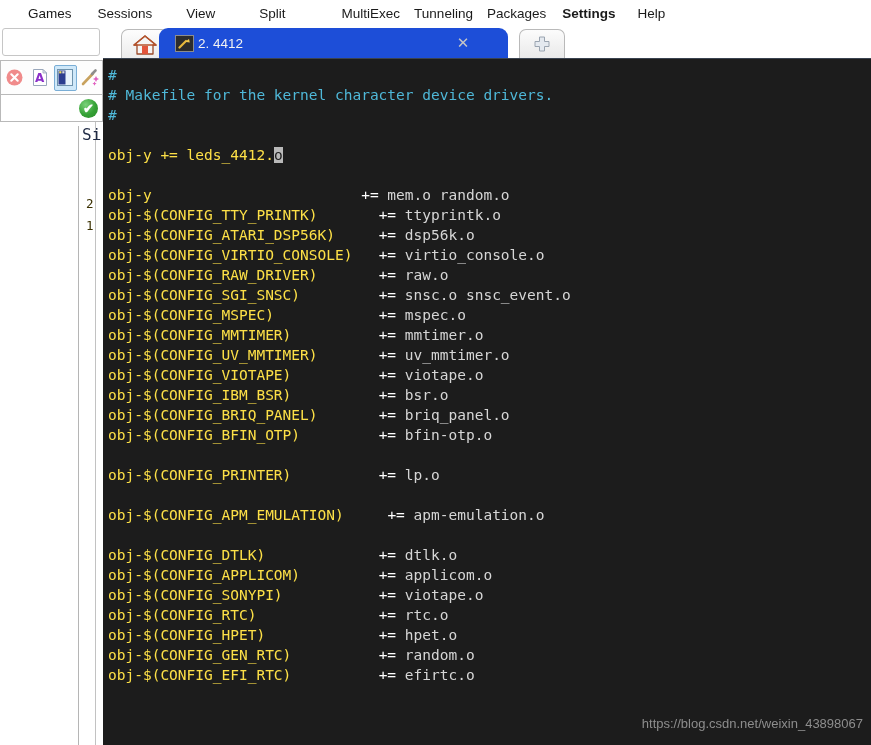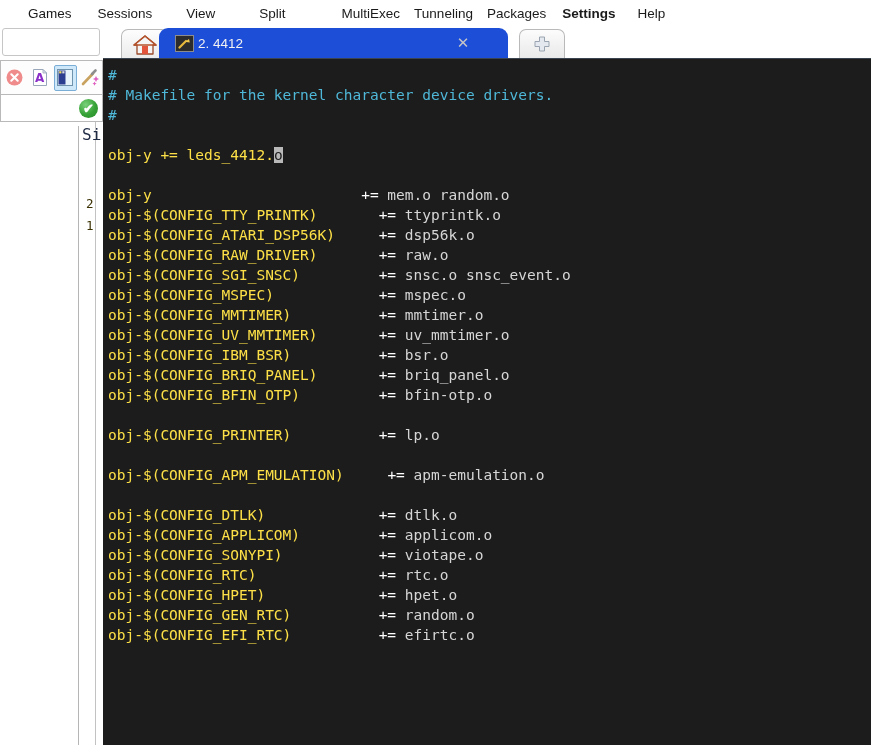--- a/index.html
+++ b/index.html
@@ -369,36 +369,39 @@
     <div id="term-lines">
         <div class="tline"><span class="c-comment">#</span></div>
         <div class="tline"><span class="c-comment"># Makefile for the kernel character device drivers.</span></div>
         <div class="tline"><span class="c-comment">#</span></div>
         <div class="tline">&nbsp;</div>
         <div class="tline"><span class="c-var">obj-y += leds_4412.</span><span class="c-cursor">o</span></div>
         <div class="tline">&nbsp;</div>
         <div class="tline"><span class="c-var">obj-y</span><span class="c-val">                        </span><span class="c-op">+=</span><span class="c-val"> mem.o random.o</span></div>
         <div class="tline"><span class="c-var">obj-</span><span class="c-cfg">$(CONFIG_TTY_PRINTK)</span><span class="c-val">       </span><span class="c-op">+=</span><span class="c-val"> ttyprintk.o</span></div>
         <div class="tline"><span class="c-var">obj-</span><span class="c-cfg">$(CONFIG_ATARI_DSP56K)</span><span class="c-val">     </span><span class="c-op">+=</span><span class="c-val"> dsp56k.o</span></div>
+        <div class="tline"><span class="c-var">obj-</span><span class="c-cfg">$(CONFIG_VIRTIO_CONSOLE)</span><span class="c-val">   </span><span class="c-op">+=</span><span class="c-val"> virtio_console.o</span></div>
         <div class="tline"><span class="c-var">obj-</span><span class="c-cfg">$(CONFIG_RAW_DRIVER)</span><span class="c-val">       </span><span class="c-op">+=</span><span class="c-val"> raw.o</span></div>
         <div class="tline"><span class="c-var">obj-</span><span class="c-cfg">$(CONFIG_SGI_SNSC)</span><span class="c-val">         </span><span class="c-op">+=</span><span class="c-val"> snsc.o snsc_event.o</span></div>
         <div class="tline"><span class="c-var">obj-</span><span class="c-cfg">$(CONFIG_MSPEC)</span><span class="c-val">            </span><span class="c-op">+=</span><span class="c-val"> mspec.o</span></div>
         <div class="tline"><span class="c-var">obj-</span><span class="c-cfg">$(CONFIG_MMTIMER)</span><span class="c-val">          </span><span class="c-op">+=</span><span class="c-val"> mmtimer.o</span></div>
         <div class="tline"><span class="c-var">obj-</span><span class="c-cfg">$(CONFIG_UV_MMTIMER)</span><span class="c-val">       </span><span class="c-op">+=</span><span class="c-val"> uv_mmtimer.o</span></div>
+        <div class="tline"><span class="c-var">obj-</span><span class="c-cfg">$(CONFIG_VIOTAPE)</span><span class="c-val">          </span><span class="c-op">+=</span><span class="c-val"> viotape.o</span></div>
         <div class="tline"><span class="c-var">obj-</span><span class="c-cfg">$(CONFIG_IBM_BSR)</span><span class="c-val">          </span><span class="c-op">+=</span><span class="c-val"> bsr.o</span></div>
         <div class="tline"><span class="c-var">obj-</span><span class="c-cfg">$(CONFIG_BRIQ_PANEL)</span><span class="c-val">       </span><span class="c-op">+=</span><span class="c-val"> briq_panel.o</span></div>
         <div class="tline"><span class="c-var">obj-</span><span class="c-cfg">$(CONFIG_BFIN_OTP)</span><span class="c-val">         </span><span class="c-op">+=</span><span class="c-val"> bfin-otp.o</span></div>
         <div class="tline">&nbsp;</div>
         <div class="tline"><span class="c-var">obj-</span><span class="c-cfg">$(CONFIG_PRINTER)</span><span class="c-val">          </span><span class="c-op">+=</span><span class="c-val"> lp.o</span></div>
         <div class="tline">&nbsp;</div>
         <div class="tline"><span class="c-var">obj-</span><span class="c-cfg">$(CONFIG_APM_EMULATION)</span><span class="c-val">     </span><span class="c-op">+=</span><span class="c-val"> apm-emulation.o</span></div>
         <div class="tline">&nbsp;</div>
         <div class="tline"><span class="c-var">obj-</span><span class="c-cfg">$(CONFIG_DTLK)</span><span class="c-val">             </span><span class="c-op">+=</span><span class="c-val"> dtlk.o</span></div>
         <div class="tline"><span class="c-var">obj-</span><span class="c-cfg">$(CONFIG_APPLICOM)</span><span class="c-val">         </span><span class="c-op">+=</span><span class="c-val"> applicom.o</span></div>
         <div class="tline"><span class="c-var">obj-</span><span class="c-cfg">$(CONFIG_SONYPI)</span><span class="c-val">           </span><span class="c-op">+=</span><span class="c-val"> viotape.o</span></div>
         <div class="tline"><span class="c-var">obj-</span><span class="c-cfg">$(CONFIG_RTC)</span><span class="c-val">              </span><span class="c-op">+=</span><span class="c-val"> rtc.o</span></div>
         <div class="tline"><span class="c-var">obj-</span><span class="c-cfg">$(CONFIG_HPET)</span><span class="c-val">             </span><span class="c-op">+=</span><span class="c-val"> hpet.o</span></div>
         <div class="tline"><span class="c-var">obj-</span><span class="c-cfg">$(CONFIG_GEN_RTC)</span><span class="c-val">          </span><span class="c-op">+=</span><span class="c-val"> random.o</span></div>
         <div class="tline"><span class="c-var">obj-</span><span class="c-cfg">$(CONFIG_EFI_RTC)</span><span class="c-val">          </span><span class="c-op">+=</span><span class="c-val"> efirtc.o</span></div>
       </div>
+    <div class="watermark">https://blog.csdn.net/weixin_43898067</div>
   </div>
 
 </div>
 
 </body></html>

